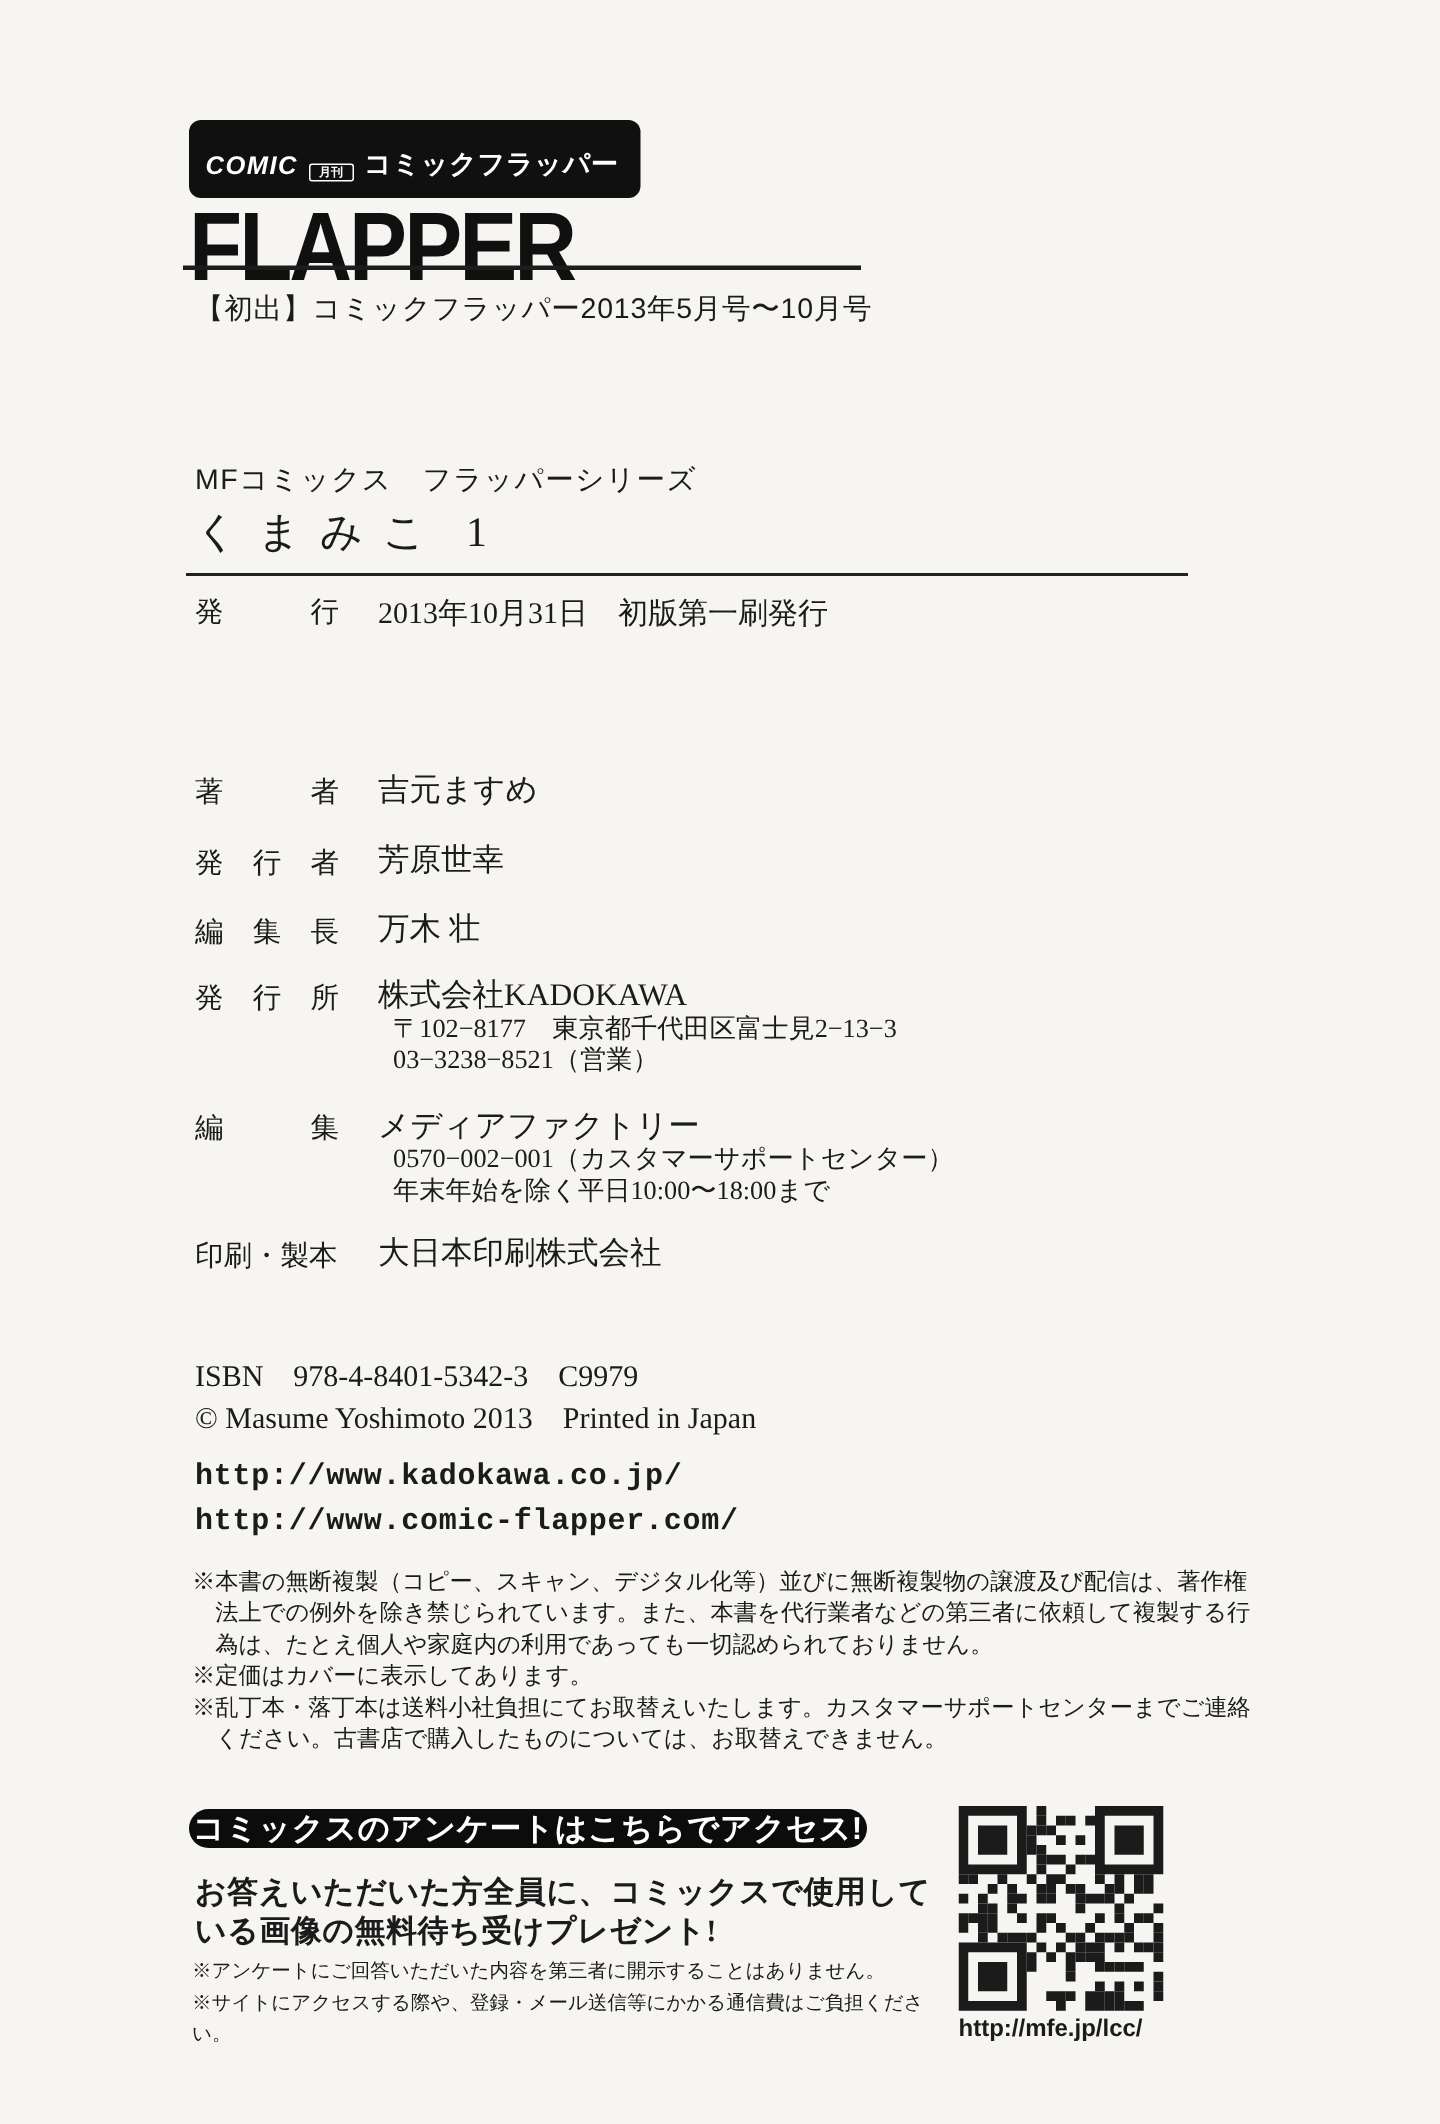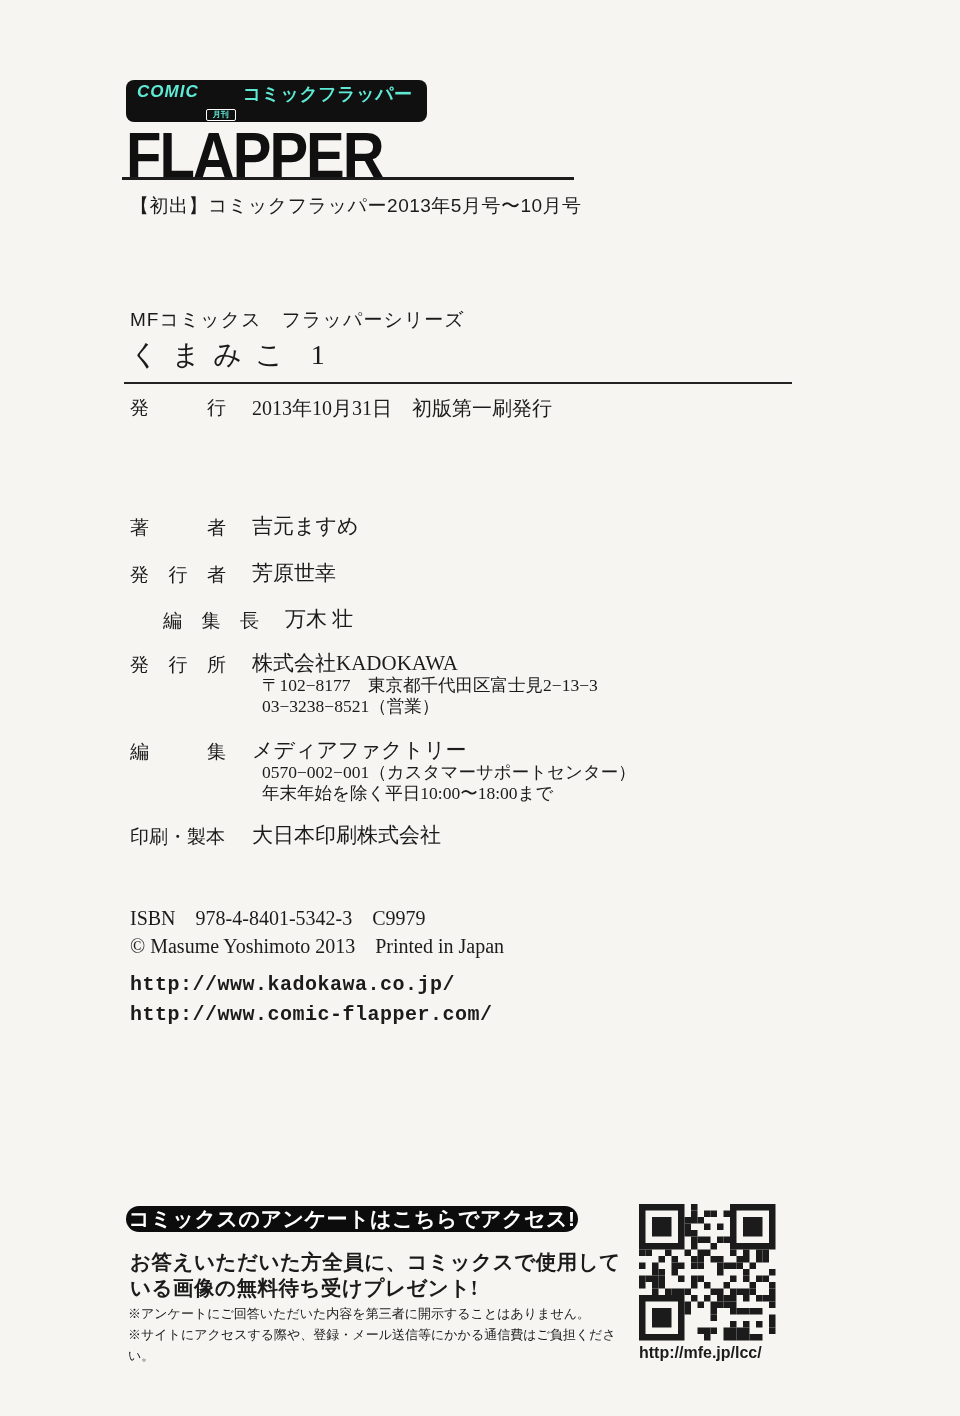--- a/index.html
+++ b/index.html
@@ -11,23 +11,23 @@
   }
   .page {
     position:relative;
     width:960px; height:1416px;
     background:#f6f5f2;
     overflow:hidden;
   }
   
   .logo-block { position:absolute; left:126px; top:80px; }
   .logo-bar {
-    display:inline-flex; align-items:flex-start; gap:7px;
-    background:#101010; color:#5eead4;
-    border-radius:8px; padding:2px 14px 1px 11px;
+    display:inline-flex; align-items:flex-end; gap:7px;
+    background:#101010; color:#ffffff;
+    border-radius:8px; padding:2px 14px 11px 11px;
     font-family:"Liberation Sans", sans-serif; font-weight:bold;
   }
   .logo-comic { font-style:italic; font-size:17px; letter-spacing:1px; }
   .logo-badge {
     font-size:8px; line-height:1.05; border:1.5px solid #fff;
     border-radius:2px; padding:1px 2px; width:30px; text-align:center;
     white-space:normal; word-break:break-all;margin-top:27px;
   }
   .logo-katakana { font-size:18px; letter-spacing:0.5px; }
   .logo-flapper {
@@ -62,21 +62,21 @@
   .val { margin-left:26px; }
 
   
   .credits { position:absolute; left:130px; top:515px; }
   .credit-row { display:flex; margin-bottom:20px; }
   .credit-row .vwrap { margin-left:26px; }
   .credit-row .value { font-size:21px; line-height:23px; }
   .subline { font-size:17.5px; line-height:21px; padding-left:10px; }
   .credit-row.r1 { margin-bottom:21px; }
   .credit-row.r2 { margin-bottom:20px; }
-  .credit-row.r3 { margin-bottom:18px;margin-left:33px; }
+  .credit-row.r3 { margin-bottom:18px; }
   .credit-row.r4 { margin-bottom:22px; }
   .credit-row.r5 { margin-bottom:20px; }
   .lab.wide { width:110px; text-align:left; text-align-last:left; }
 
   
   .isbn-block { position:absolute; left:130px; top:906px; font-size:20px; line-height:24px; }
   .isbn-block div + div { margin-top:4px; }
   .urls { position:absolute; left:130px; top:973px;
     font-family:Liberation Mono, monospace; font-weight:bold; font-size:20px; line-height:24px; letter-spacing:0.5px; }
   .urls div + div { margin-top:6px; }
@@ -183,20 +183,25 @@
   <div class="isbn-block">
     <div>ISBN　978-4-8401-5342-3　C9979</div>
     <div>© Masume Yoshimoto 2013　Printed in Japan</div>
   </div>
 
   <div class="urls">
     <div>http://www.kadokawa.co.jp/</div>
     <div>http://www.comic-flapper.com/</div>
   </div>
 
+  <div class="disclaimer">
+    <p>※本書の無断複製（コピー、スキャン、デジタル化等）並びに無断複製物の譲渡及び配信は、著作権法上での例外を除き禁じられています。また、本書を代行業者などの第三者に依頼して複製する行為は、たとえ個人や家庭内の利用であっても一切認められておりません。</p>
+    <p>※定価はカバーに表示してあります。</p>
+    <p>※乱丁本・落丁本は送料小社負担にてお取替えいたします。カスタマーサポートセンターまでご連絡ください。古書店で購入したものについては、お取替えできません。</p>
+  </div>
 
   <div class="banner">
     <span>コミックスのアンケートはこちらでアクセス!</span>
   </div>
 
   <div class="prize">お答えいただいた方全員に、コミックスで使用している画像の無料待ち受けプレゼント!</div>
 
   <div class="survey-notes">
     <div>※アンケートにご回答いただいた内容を第三者に開示することはありません。</div>
     <div>※サイトにアクセスする際や、登録・メール送信等にかかる通信費はご負担ください。</div>

